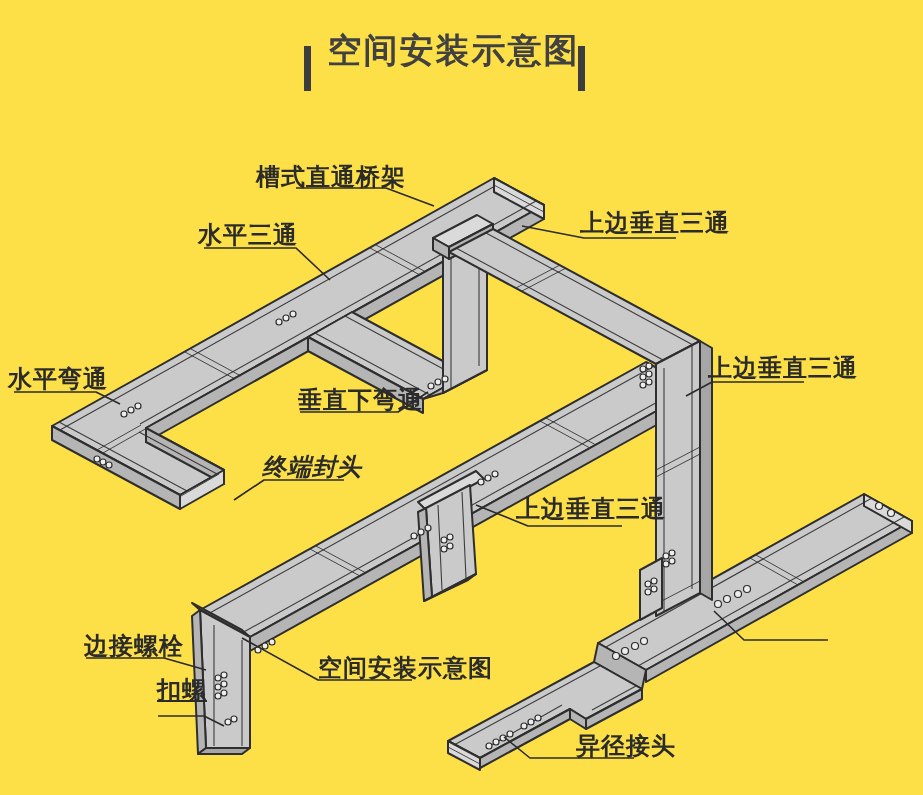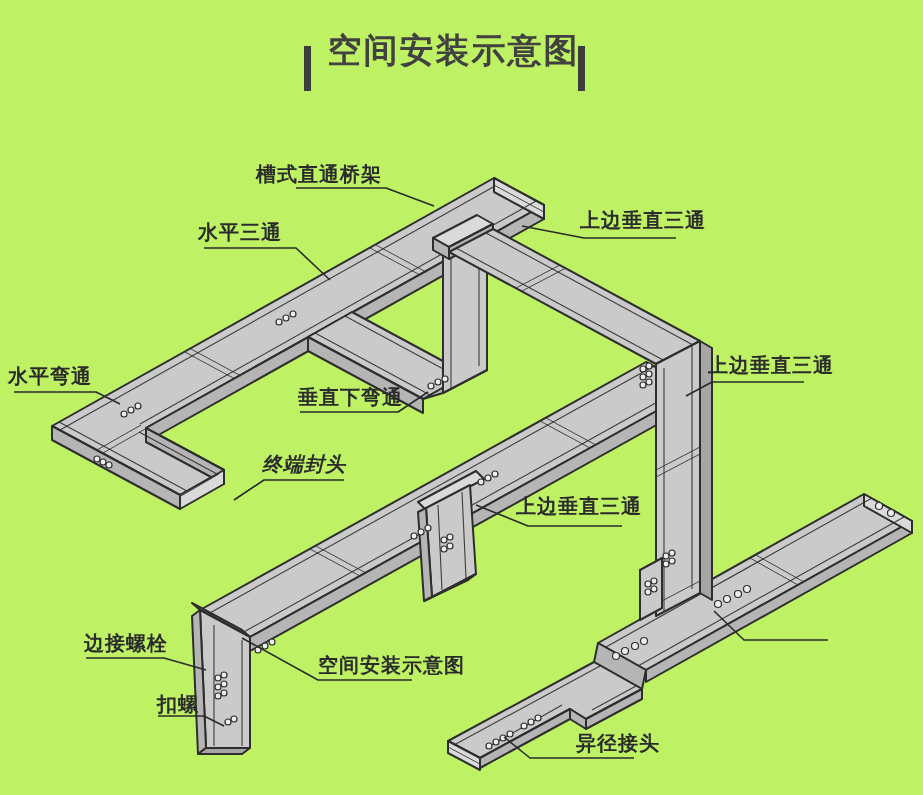--- a/index.html
+++ b/index.html
@@ -1,30 +1,30 @@
 <!DOCTYPE html>
 <html style="--tray: #cacaca; --tray-side: #b5b5b5; --tray-dark: #a6a6a6; --tray-light: #dadada; --outline: #2e2e2e; --label-ink: #2b2b2b; --title-ink: #414141;"><head>
 <meta charset="utf-8">
 <style>
   :root{
     --tray:#cacaca; --tray-side:#b5b5b5; --tray-dark:#a6a6a6; --tray-light:#dadada;
     --outline:#2e2e2e; --label-ink:#2b2b2b; --title-ink:#414141;
   }
   *{margin:0;padding:0;box-sizing:border-box;}
   body{background:#ffffff;font-family:"Liberation Sans","DejaVu Sans",sans-serif;}
-  .stage{position:relative;width:923px;height:795px;background:#bef264;overflow:hidden;padding-left:10px;}
+  .stage{position:relative;width:923px;height:795px;background:#fde047;overflow:hidden;padding-left:10px;}
   .title-bar{position:absolute;width:7px;height:45px;top:46px;background:#3d3d3d;}
   .title-bar.left{left:304px;}
   .title-bar.right{left:578px;}
   .title-zh{position:absolute;left:327px;top:28px;width:253px;text-align:center;
     font-size:34px;font-weight:bold;letter-spacing:2px;color:var(--title-ink);white-space:nowrap;}
   .title-en{position:absolute;left:327px;top:70px;width:253px;text-align:center;
     font-size:17px;font-weight:normal;letter-spacing:0.5px;color:#4a4a4a;white-space:nowrap;}
   svg.diagram{position:absolute;left:0;top:0;}
-  .lbl{position:absolute;font-size:20px;font-weight:bold;color:var(--label-ink);
+  .lbl{position:absolute;font-size:24px;font-weight:bold;color:var(--label-ink);
     white-space:nowrap;letter-spacing:1px;z-index:5;}
   
   .ft{fill:var(--tray);stroke:var(--outline);stroke-width:2;stroke-linejoin:round;}
   .fs{fill:var(--tray-side);stroke:var(--outline);stroke-width:2;stroke-linejoin:round;}
   .fd{fill:var(--tray-dark);stroke:var(--outline);stroke-width:2;stroke-linejoin:round;}
   .fl{fill:var(--tray-light);stroke:var(--outline);stroke-width:2;stroke-linejoin:round;}
   .rail{stroke:var(--outline);stroke-width:1.1;fill:none;opacity:.9;}
   .joint{stroke:var(--outline);stroke-width:1;fill:none;opacity:.85;}
   .bolt{fill:#ededed;stroke:var(--outline);stroke-width:1.2;}
   .leader{stroke:var(--label-ink);stroke-width:1.6;fill:none;stroke-linejoin:round;}
@@ -222,16 +222,16 @@
 
   <div class="lbl" style="left:256px;top:161px;">槽式直通桥架</div>
   <div class="lbl" style="left:198px;top:219px;">水平三通</div>
   <div class="lbl" style="left:580px;top:207px;">上边垂直三通</div>
   <div class="lbl" style="left:8px;top:363px;">水平弯通</div>
   <div class="lbl" style="left:298px;top:384px;">垂直下弯通</div>
   <div class="lbl" style="left:262px;top:451px;font-style:italic;">终端封头</div>
   <div class="lbl" style="left:708px;top:352px;">上边垂直三通</div>
   <div class="lbl" style="left:516px;top:493px;">上边垂直三通</div>
   <div class="lbl" style="left:84px;top:630px;">边接螺栓</div>
-  <div class="lbl" style="left:157px;top:691px;">扣螺</div>
+  <div class="lbl" style="left:157px;top:674px;text-decoration:underline;">扣螺</div>
   <div class="lbl" style="left:318px;top:652px;">空间安装示意图</div>
   <div class="lbl" style="left:552px;top:730px;margin-left:24px;">异径接头</div>
 </div>
 
 </body></html>

